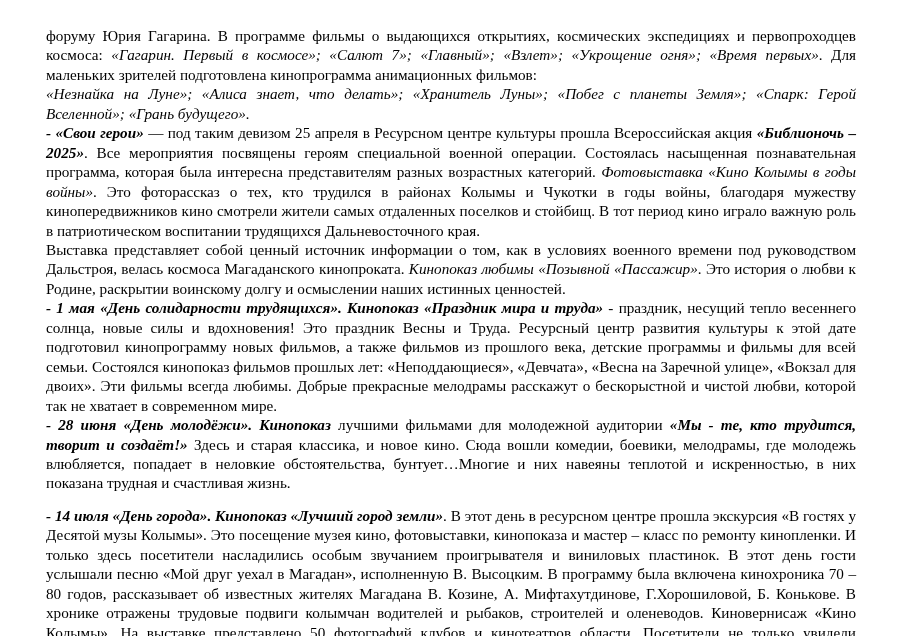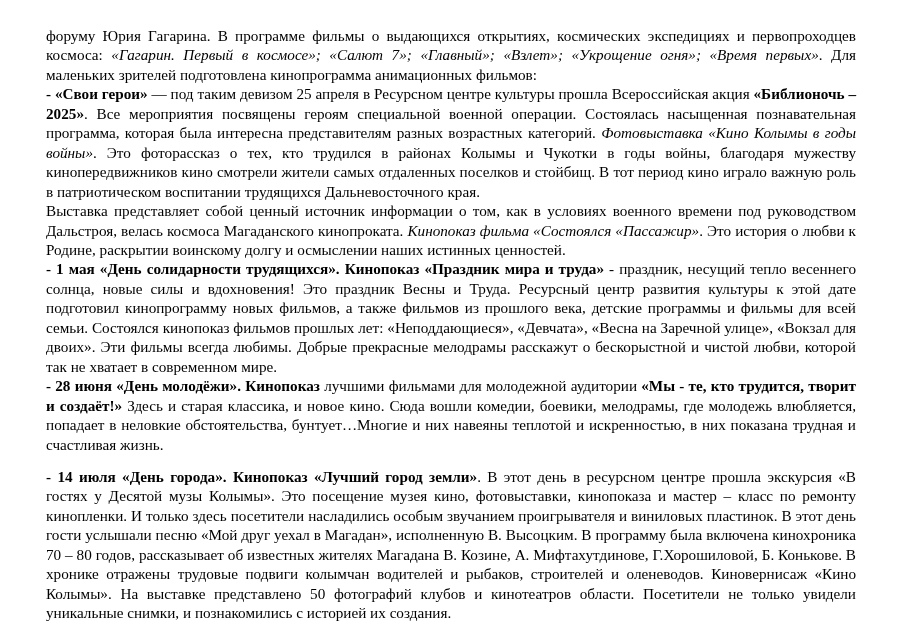--- a/index.html
+++ b/index.html
@@ -26,29 +26,30 @@
     line-height: 1.28;
     color: #000000;
     text-align: justify;
     text-justify: inter-word;
   }
   .para {
     margin: 0;
     text-indent: 0;
   }
   .i { font-style: italic; }
-  .bi { font-weight: bold; }
+  .bi { font-weight: bold; font-style: italic; }
   .gap { height: 13px; }
 </style>
 </head>
 <body>
 
 <div class="page">
   <div class="doc" id="doc-body">
       <p class="para"><span>форуму Юрия Гагарина. В программе фильмы о выдающихся открытиях, космических экспедициях и первопроходцев космоса: </span><span class="i">«Гагарин. Первый в космосе»; «Салют 7»; «Главный»; «Взлет»; «Укрощение огня»; «Время первых»</span><span>. Для маленьких зрителей подготовлена кинопрограмма анимационных фильмов:</span></p>
+      <p class="para"><span class="i">«Незнайка на Луне»; «Алиса знает, что делать»; «Хранитель Луны»; «Побег с планеты Земля»; «Спарк: Герой Вселенной»; «Грань будущего».</span></p>
       <p class="para"><span class="bi">- «Свои герои» </span><span>— под таким девизом 25 апреля в Ресурсном центре культуры прошла Всероссийская акция </span><span class="bi">«Библионочь – 2025»</span><span>.  Все мероприятия  посвящены героям специальной военной операции. Состоялась насыщенная познавательная программа, которая была интересна представителям разных возрастных категорий. </span><span class="i">Фотовыставка «Кино Колымы в годы войны»</span><span>. Это фоторассказ о тех, кто трудился в районах Колымы и Чукотки в годы войны, благодаря мужеству кинопередвижников кино смотрели жители самых отдаленных поселков и стойбищ. В тот период кино играло важную роль в патриотическом воспитании трудящихся Дальневосточного края.</span></p>
-      <p class="para"><span>Выставка представляет собой ценный источник информации о том, как в условиях военного времени под руководством Дальстроя, велась космоса Магаданского кинопроката. </span><span class="i">Кинопоказ фильма «Состоялся «Пассажир»</span><span>. Это история о любви к Родине, раскрытии воинскому долгу и осмыслении наших истинных ценностей.</span></p>
+      <p class="para"><span>Выставка представляет собой ценный источник информации о том, как в условиях военного времени под руководством Дальстроя, велась космоса Магаданского кинопроката. </span><span class="i">Кинопоказ любимы «Позывной «Пассажир»</span><span>. Это история о любви к Родине, раскрытии воинскому долгу и осмыслении наших истинных ценностей.</span></p>
       <p class="para"><span class="bi">- 1 мая  «День солидарности трудящихся». Кинопоказ «Праздник мира и труда» </span><span>- праздник, несущий тепло весеннего солнца, новые силы и вдохновения! Это праздник Весны и Труда. Ресурсный центр развития культуры  к этой дате подготовил кинопрограмму новых фильмов, а также фильмов из прошлого века, детские программы и фильмы для всей семьи.  Состоялся кинопоказ фильмов прошлых лет: «Неподдающиеся», «Девчата», «Весна на Заречной улице», «Вокзал для двоих». Эти фильмы всегда любимы. Добрые прекрасные мелодрамы расскажут о бескорыстной и чистой любви, которой так не хватает в современном мире.</span></p>
       <p class="para"><span class="bi">- 28 июня  «День  молодёжи». Кинопоказ </span><span>лучшими фильмами для молодежной аудитории  </span><span class="bi">«Мы - те, кто трудится, творит и создаёт!»</span><span> Здесь и старая классика, и новое кино. Сюда вошли комедии, боевики, мелодрамы, где молодежь влюбляется, попадает в неловкие обстоятельства, бунтует…Многие и них навеяны теплотой и искренностью, в них показана трудная и счастливая жизнь.</span></p>
       <div class="gap"></div>
       <p class="para"><span class="bi">- 14  июля  «День города».   Кинопоказ «Лучший город земли»</span><span>. В этот день в ресурсном центре прошла  экскурсия «В гостях у Десятой музы Колымы». Это посещение музея кино, фотовыставки, кинопоказа и мастер – класс по ремонту кинопленки. И только здесь посетители  насладились  особым звучанием проигрывателя и виниловых пластинок. В этот день гости услышали песню «Мой друг уехал в Магадан», исполненную В. Высоцким. В программу была включена кинохроника 70 – 80 годов, рассказывает об известных жителях Магадана В. Козине, А. Мифтахутдинове, Г.Хорошиловой, Б. Конькове. В хронике отражены трудовые подвиги колымчан водителей и рыбаков, строителей и оленеводов. Киновернисаж «Кино Колымы». На выставке представлено 50 фотографий клубов и кинотеатров области. Посетители  не только увидели уникальные снимки, и познакомились  с историей их создания.</span></p>
     </div>
 </div>
 
 </body></html>

